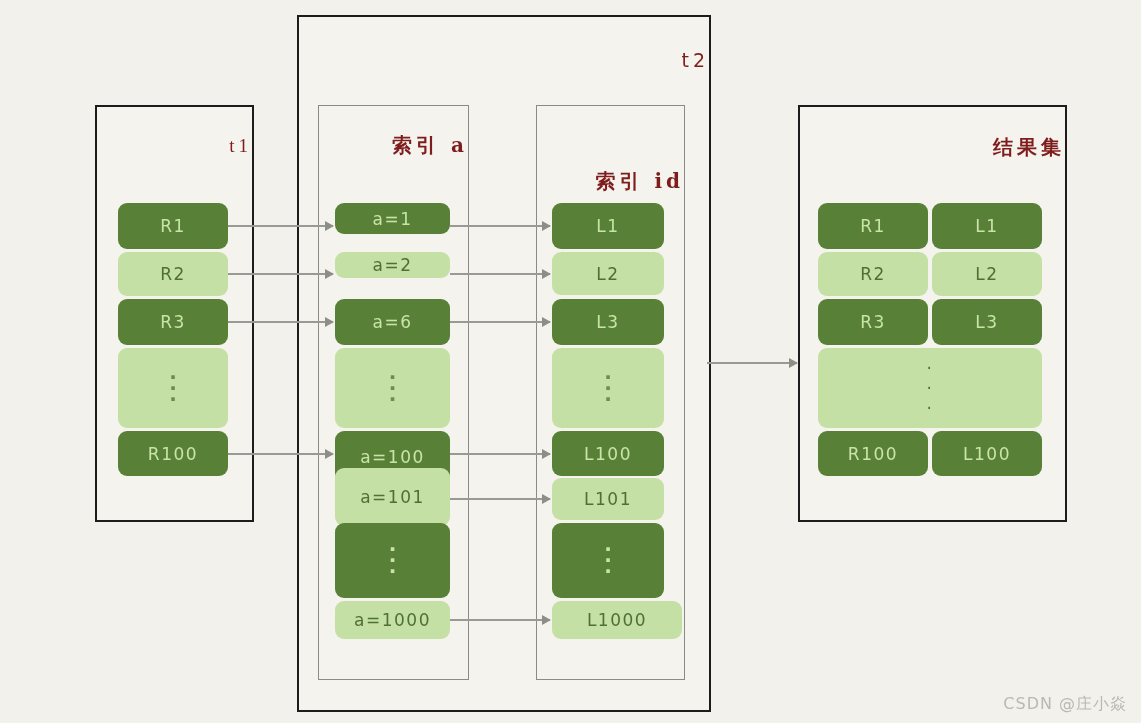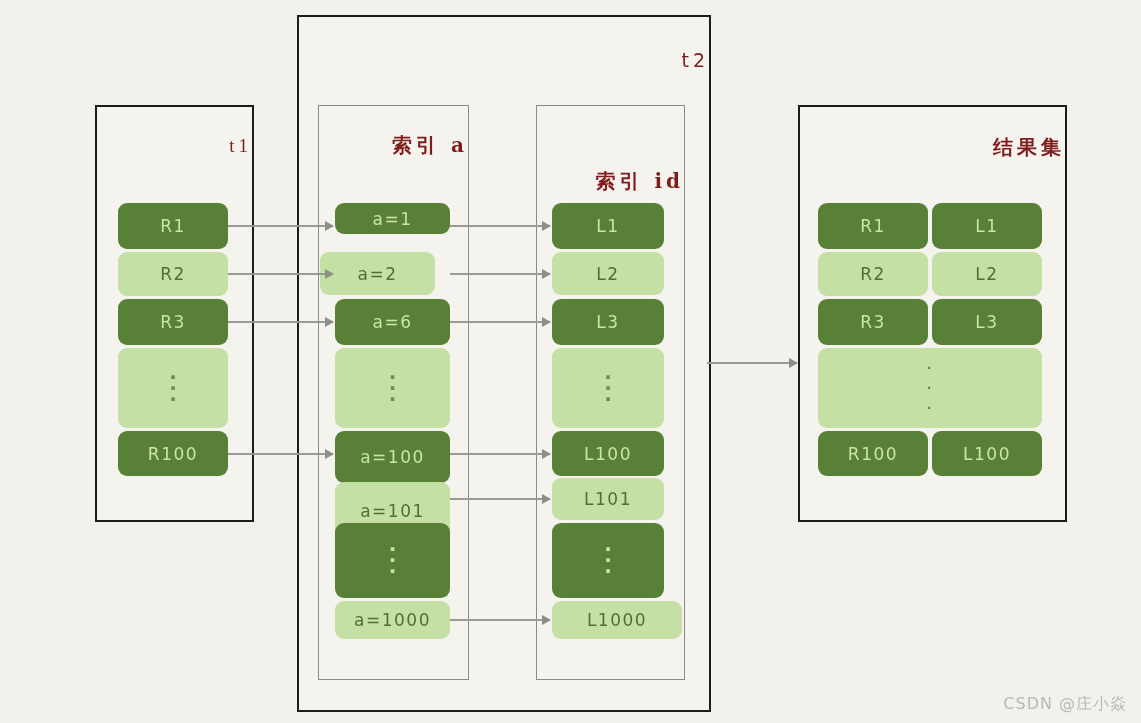--- a/index.html
+++ b/index.html
@@ -103,33 +103,33 @@
       </div>
       <div class="cell light" style="left: 118px; top: 348px; width: 110px; height: 80px;">
         <span class="dots">·<br>·<br>·</span>
       </div>
       <div class="cell dark" style="left: 118px; top: 431px; width: 110px; height: 45px;">
         <span>R100</span>
       </div>
       <div class="cell dark" style="left: 335px; top: 203px; width: 115px; height: 31px;">
         <span>a=1</span>
       </div>
-      <div class="cell light" style="left: 320px; top: 252px; width: 115px; height: 43px;">
+      <div class="cell light" style="left: 335px; top: 252px; width: 115px; height: 26px;">
         <span>a=2</span>
       </div>
       <div class="cell dark" style="left: 335px; top: 299px; width: 115px; height: 46px;">
         <span>a=6</span>
       </div>
       <div class="cell light" style="left: 335px; top: 348px; width: 115px; height: 80px;">
         <span class="dots">·<br>·<br>·</span>
       </div>
       <div class="cell dark" style="left: 335px; top: 431px; width: 115px; height: 52px;">
         <span>a=100</span>
       </div>
-      <div class="cell light" style="left: 335px; top: 482px; width: 115px; height: 58px;">
+      <div class="cell light" style="left: 335px; top: 468px; width: 115px; height: 58px;">
         <span>a=101</span>
       </div>
       <div class="cell dark" style="left: 335px; top: 523px; width: 115px; height: 75px;">
         <span class="dots">·<br>·<br>·</span>
       </div>
       <div class="cell light" style="left: 335px; top: 601px; width: 115px; height: 38px;">
         <span>a=1000</span>
       </div>
       <div class="cell dark" style="left: 552px; top: 203px; width: 112px; height: 46px;">
         <span>L1</span>

